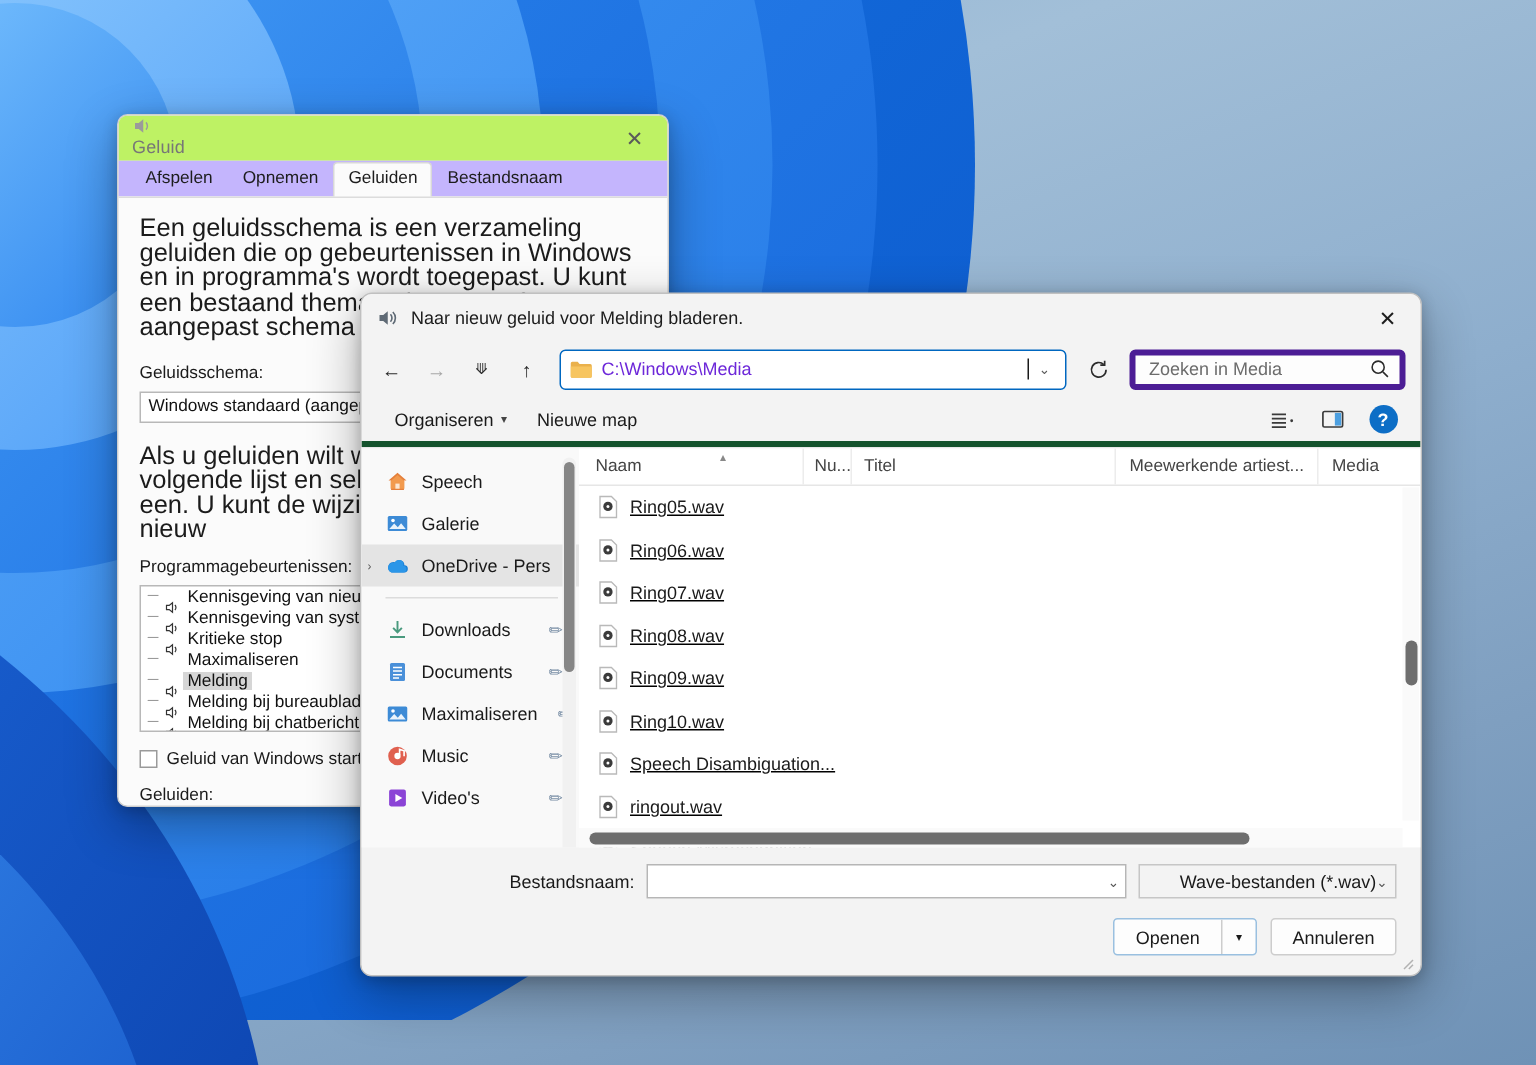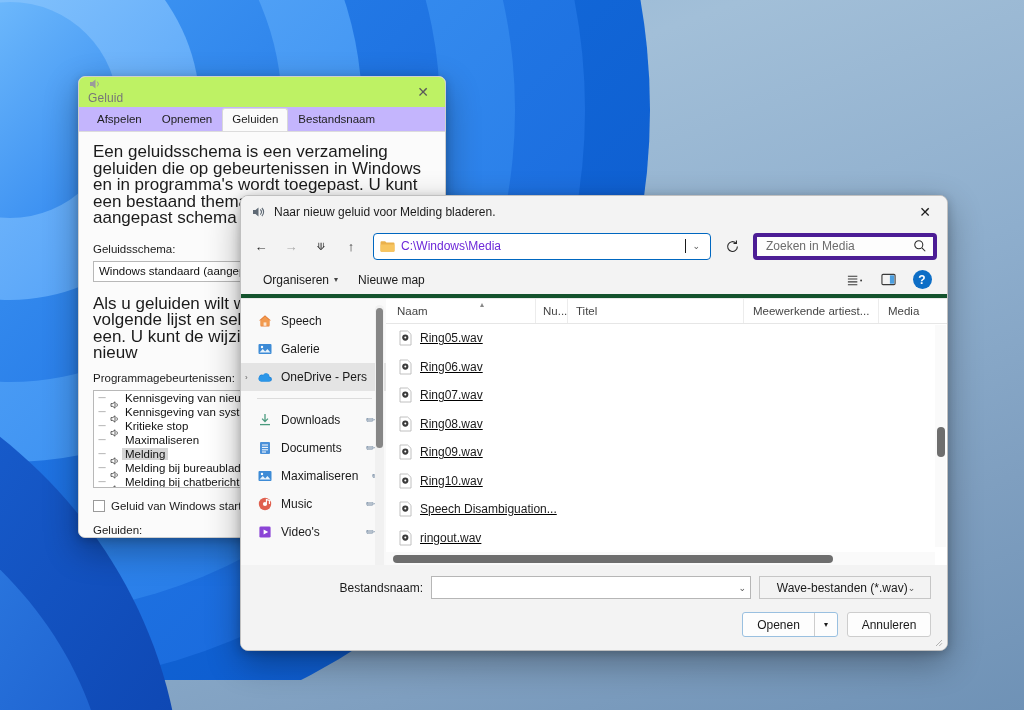--- a/index.html
+++ b/index.html
@@ -375,21 +375,21 @@
     background: #fff; border: 1px solid #b6b6b6;
     display: flex; align-items: center;
     padding: 0 4px 0 6px;
     font-size: 12px; color: #111;
   }
   #fname-caret { flex: 1 1 auto; }
   .mini-chevron { font-size: 9px; color: #555; }
   #filter-combo {
     width: 172px; height: 23px;
     background: #f3f3f3; border: 1px solid #c6c6c6;
-    display: flex; align-items: center; justify-content: center;
+    display: flex; align-items: center; justify-content: flex-end;
     padding: 0 5px 0 7px;
     font-size: 12px; color: #1a1a1a;
   }
   #btn-row {
     display: flex; align-items: center; justify-content: flex-end;
     gap: 9px; margin-top: 13px;
   }
   #open-split {
     display: flex; height: 25px;
     border: 1px solid #9ac0e0;

